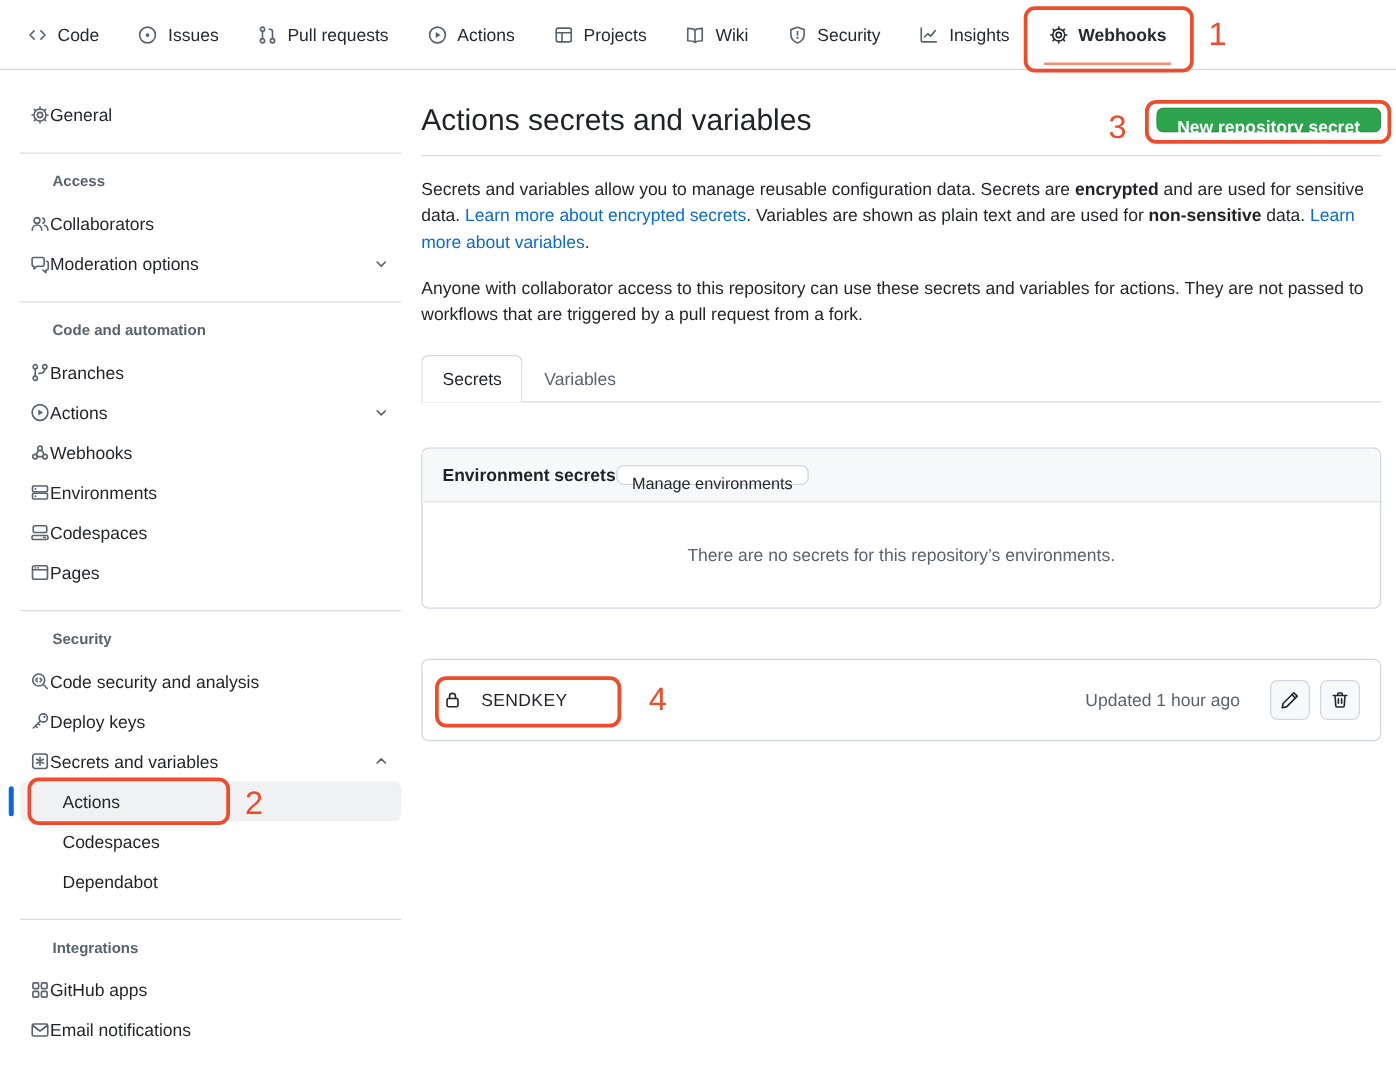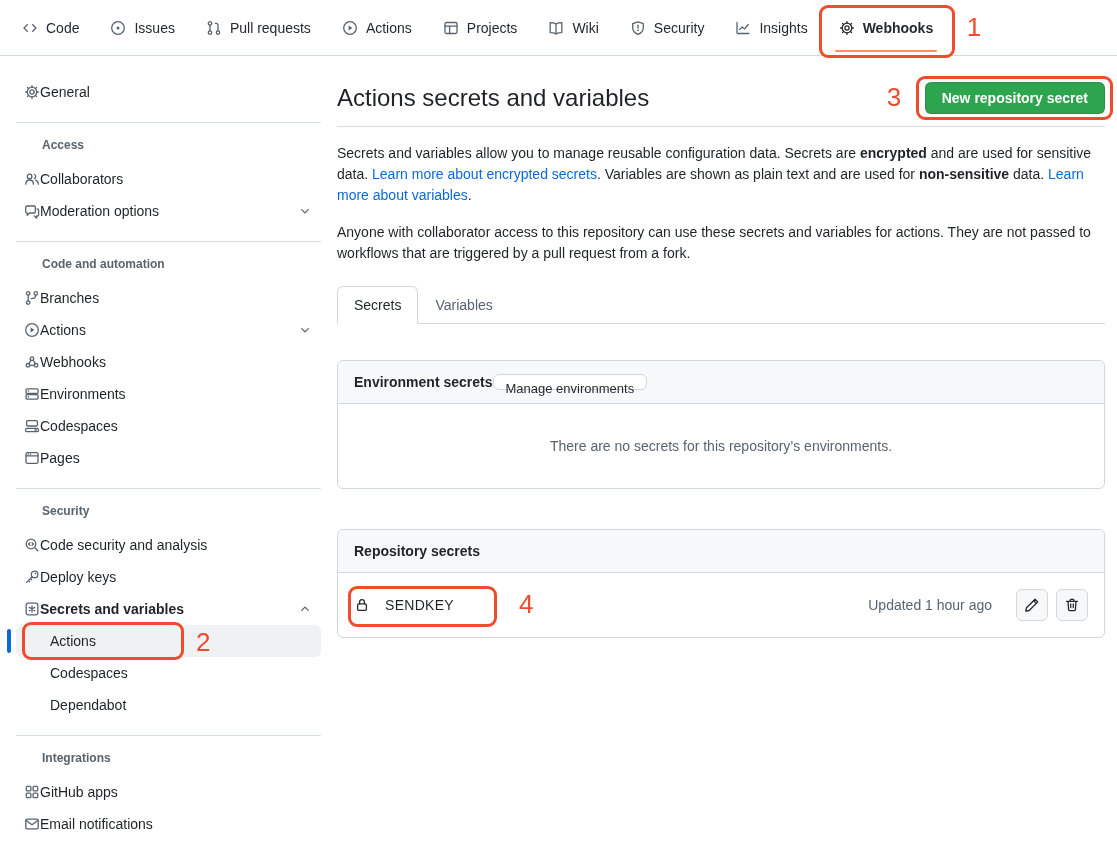--- a/index.html
+++ b/index.html
@@ -46,34 +46,34 @@
   .ann-secret{left:-6px;width:149px;top:-11px;height:41px}
   .num4{left:165px;top:-6px}
 
   
   .layout{display:flex;align-items:flex-start}
 
   
   .sidebar{width:337px;flex:none;padding:20px 16px 0 16px}
   .side-item{height:32px;display:flex;align-items:center;padding:0 8px;border-radius:6px;color:var(--text);position:relative}
   .side-item .chev{margin-left:auto}
-  .side-item.bold{font-weight:700}
+  .side-item.bold{font-weight:400}
   .side-subitem{height:32px;display:flex;align-items:center;padding-left:34px;border-radius:6px;position:relative;color:var(--text)}
   .side-subitem.active{background:#f0f1f3}
   .active-bar{position:absolute;left:-9px;top:4px;width:4px;height:24px;border-radius:2px;background:var(--active-item-bar)}
   .side-divider{border:none;border-top:1px solid #d8dee4;margin:14px 0}
   .side-header{font-size:12px;font-weight:600;color:var(--muted);padding:0 8px;margin:14px 0 10px 18px;line-height:16px}
 
   
   .main{width:768px;padding-top:26px}
   .title-row{display:flex;align-items:center}
   .title-row h1{font-size:24px;font-weight:400;margin:0;line-height:30px;flex:1}
   .btn-wrap{position:relative;display:inline-block}
   .btn{border-radius:6px;font-family:inherit;cursor:pointer}
-  .btn-primary{background:var(--primary-button);color:#fff;border:1px solid rgba(27,31,36,.15);font-size:14px;font-weight:600;padding:6px 16px;height:32px}
+  .btn-primary{background:var(--primary-button);color:#fff;border:1px solid rgba(27,31,36,.15);font-size:14px;font-weight:600;padding:6px 16px;height:20px}
   .btn-secondary{background:#fff;color:#24292f;border:1px solid var(--border);font-size:13px;font-weight:500;padding:6px 12px;height:16px}
   .title-divider{border:none;border-top:1px solid #d8dee4;margin:12px 0 0 0}
   p.body-text{margin:16px 0 0 0;line-height:21px}
   .inline-link{color:var(--link)}
   .b{font-weight:600}
 
   .tabnav{margin-top:22px;border-bottom:1px solid var(--border);display:flex}
   .tab{padding:10px 16px;font-size:14px;color:var(--muted);margin-bottom:-1px;border:1px solid transparent;border-radius:6px 6px 0 0}
   .tab.active{color:var(--text);background:#fff;border-color:var(--border);border-bottom-color:#fff}
 
@@ -388,23 +388,20 @@
 
     <section class="card">
       <div class="card-header">
         <span class="card-title">Environment secrets</span>
         <button class="btn btn-secondary">Manage environments</button>
       </div>
       <div class="card-empty">There are no secrets for this repository’s environments.</div>
     </section>
 
     <section class="card card2">
-      <div class="card-header">
-        <span class="card-title">Repository secrets</span>
-      </div>
       <div class="secret-row">
         <span class="secret-name-wrap">
           <span class="oi dark">
               <svg viewBox="0 0 16 16">
                 <rect x="3.6" y="6.8" width="8.8" height="6.6" rx="1.3"></rect>
                 <path d="M5.6 6.8V5.1a2.4 2.4 0 0 1 4.8 0v1.7"></path>
               </svg>
             </span>
           <span class="secret-name">SENDKEY</span>
           <span class="ann-box ann-secret"></span>

